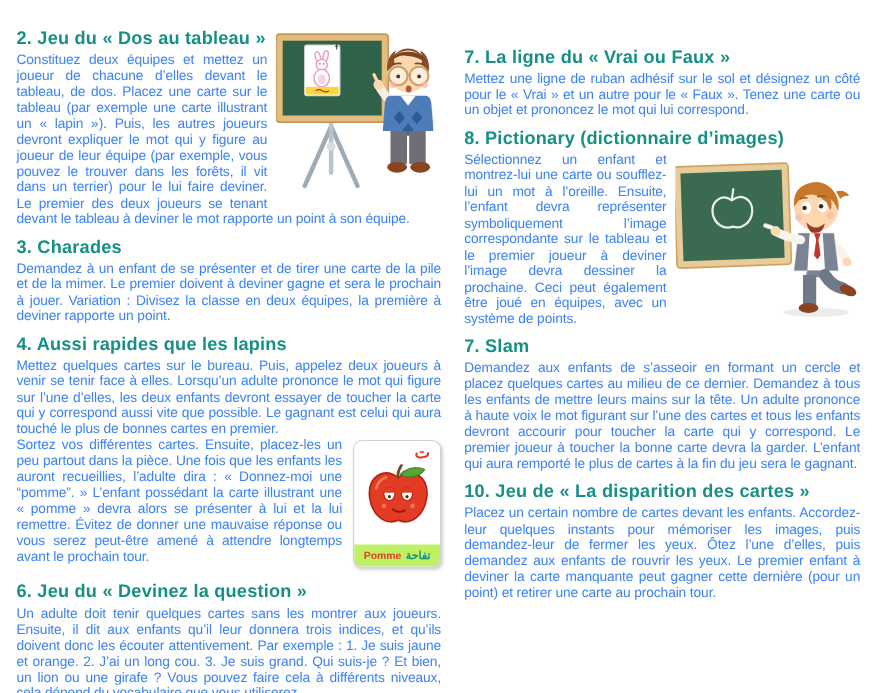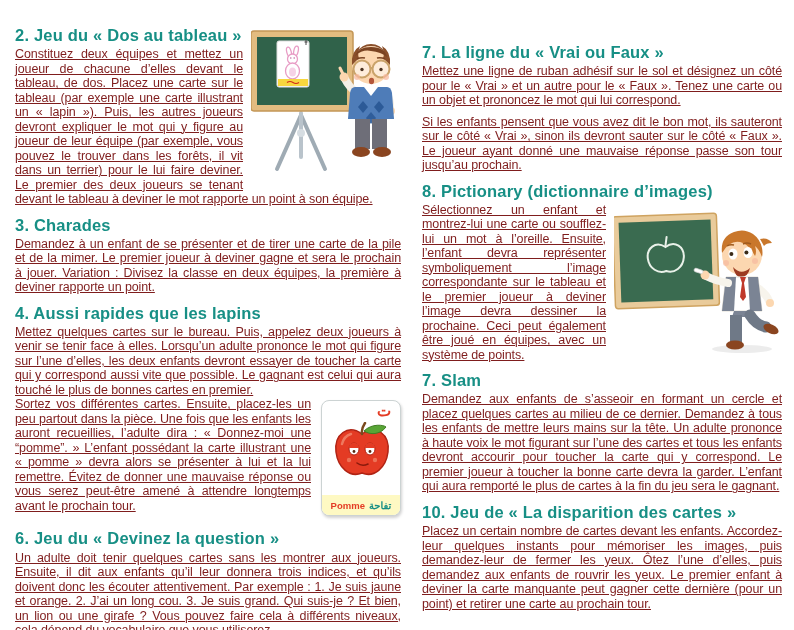--- a/index.html
+++ b/index.html
@@ -21,24 +21,23 @@
     font-size:16.5px;
     font-weight:bold;
     letter-spacing:.2px;
     margin:9px 0 3px 0;
     line-height:1.1;
   }
   .col section.game:first-child h2.h { margin-top:0; }
   p.body {
     font-size:12.5px;
     line-height:14.5px;
-    color:#7f1d1d;
+    color:#3b82f6;
     text-align:justify;
     letter-spacing:-0.1px;
-    text-decoration:underline;
   }
   p.body + p.body { margin-top:7px; }
 
   .fig { float:right; }
   .fig-teacher   { width:150px; height:152px; margin:1px 0 2px 8px; }
   .fig-boyboard  { width:168px; height:150px; margin:2px 0 2px 8px; }
 
   
   .apple-card {
     float:right;
@@ -51,21 +50,21 @@
     overflow:hidden;
     margin:3px 0 4px 10px;
   }
   .card-letter {
     position:absolute; top:1px; right:9px;
     color:#e43b24; font-size:15px; font-weight:bold;
   }
   .apple-svg { position:absolute; top:21px; left:8px; width:64px; height:58px; }
   .card-band {
     position:absolute; bottom:0; left:0; right:0; height:20px;
-    background:#fef9c3;
+    background:#bef264;
     display:flex; align-items:center; justify-content:center; gap:4px;
   }
   .card-fr { color:#e43b24; font-size:9.5px; font-weight:bold; }
   .card-ar { color:#178f85; font-size:10px; font-weight:bold; }
 </style>
 </head>
 <body>
 
 <div class="page">
 
@@ -130,21 +129,21 @@
           <ellipse cx="110" cy="125" rx="9" ry="5" fill="#8a4520"></ellipse>
           <ellipse cx="131" cy="125" rx="9" ry="5" fill="#8a4520"></ellipse>
         </svg>
       </div>
       <h2 class="h">2. Jeu du « Dos au tableau »</h2>
       <p class="body">Constituez deux équipes et mettez un joueur de chacune d’elles devant le tableau, de dos. Placez une carte sur le tableau (par exemple une carte illustrant un « lapin »). Puis, les autres joueurs devront expliquer le mot qui y figure au joueur de leur équipe (par exemple, vous pouvez le trouver dans les forêts, il vit dans un terrier) pour le lui faire deviner. Le premier des deux joueurs se tenant devant le tableau à deviner le mot rapporte un point à son équipe.</p>
     </section>
 
     <section class="game">
       <h2 class="h">3. Charades</h2>
-      <p class="body">Demandez à un enfant de se présenter et de tirer une carte de la pile et de la mimer. Le premier joueur à deviner gagne et sera le prochain à jouer. Variation : Divisez la classe en deux équipes, la première à deviner rapporte un point.</p>
+      <p class="body">Demandez à un enfant de se présenter et de tirer une carte de la pile et de la mimer. Le premier doivent à deviner gagne et sera le prochain à jouer. Variation : Divisez la classe en deux équipes, la première à deviner rapporte un point.</p>
     </section>
 
     <section class="game">
       <h2 class="h">4. Aussi rapides que les lapins</h2>
       <p class="body">Mettez quelques cartes sur le bureau. Puis, appelez deux joueurs à venir se tenir face à elles. Lorsqu’un adulte prononce le mot qui figure sur l’une d’elles, les deux enfants devront essayer de toucher la carte qui y correspond aussi vite que possible. Le gagnant est celui qui aura touché le plus de bonnes cartes en premier.</p>
     </section>
 
     <section class="game">
       <div class="apple-card">
         <div class="card-letter">ت</div>
@@ -176,21 +175,20 @@
       <p class="body">Un adulte doit tenir quelques cartes sans les montrer aux joueurs. Ensuite, il dit aux enfants qu’il leur donnera trois indices, et qu’ils doivent donc les écouter attentivement. Par exemple : 1. Je suis jaune et orange. 2. J’ai un long cou. 3. Je suis grand. Qui suis-je ? Et bien, un lion ou une girafe ? Vous pouvez faire cela à différents niveaux, cela dépend du vocabulaire que vous utiliserez.</p>
     </section>
 
   </div>
 
   <div class="col col-right">
 
     <section class="game">
       <h2 class="h">7. La ligne du « Vrai ou Faux »</h2>
       <p class="body">Mettez une ligne de ruban adhésif sur le sol et désignez un côté pour le « Vrai » et un autre pour le « Faux ». Tenez une carte ou un objet et prononcez le mot qui lui correspond.</p>
-      <p class="body">Si les enfants pensent que vous avez dit le bon mot, ils sauteront sur le côté « Vrai », sinon ils devront sauter sur le côté « Faux ». Le joueur ayant donné une mauvaise réponse passe son tour jusqu’au prochain.</p>
     </section>
 
     <section class="game">
       <h2 class="h">8. Pictionary (dictionnaire d’images)</h2>
       <div class="fig fig-boyboard">
         <svg viewBox="0 0 168 150" width="168" height="150">
 
           <g transform="rotate(-2 52 58)">
             <rect x="0" y="10" width="104" height="92" rx="3" fill="#e9cb9b" stroke="#cfa360" stroke-width="1.5"></rect>
             <rect x="6" y="16" width="92" height="80" fill="#3a6b50"></rect>

